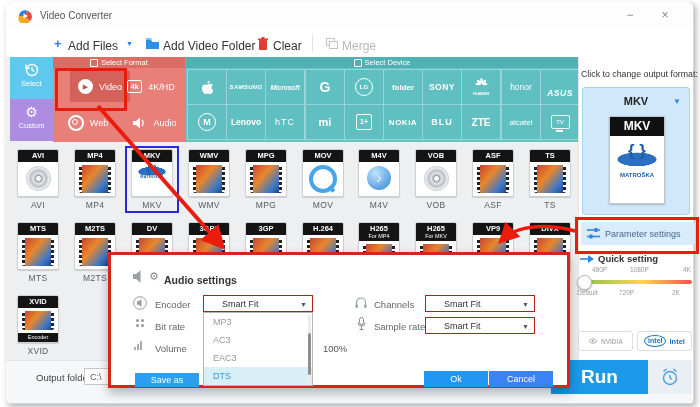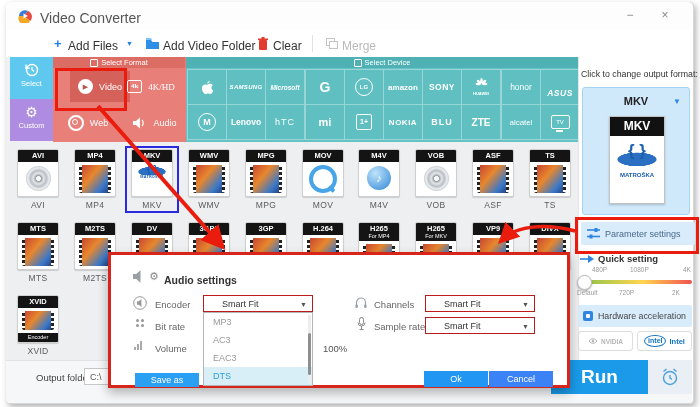--- a/index.html
+++ b/index.html
@@ -3,21 +3,21 @@
 <meta charset="utf-8">
 <style>
   html,body{margin:0;padding:0;background:#fff;}
   #stage{position:relative;width:700px;height:407px;overflow:hidden;
          font-family:"Liberation Sans","DejaVu Sans",sans-serif;background:#fff;}
   .abs{position:absolute;}
   
   #win{left:6px;top:2px;width:686px;height:400px;background:#fff;border:1px solid #d6d6d6;
        border-radius:4px;box-shadow:2px 3px 6px rgba(0,0,0,.30);}
   #titlebar{left:6px;top:2px;width:686px;height:28px;border-bottom:1px solid #ececec;border-radius:4px 4px 0 0;background:#fdfdfd;}
-  #title{left:40px;top:10px;font-size:14px;color:#555;}
+  #title{left:40px;top:10px;font-size:10px;color:#555;}
   .winbtn{top:8px;width:20px;height:16px;color:#8a8a8a;font-size:12px;text-align:center;line-height:14px;cursor:default;}
   #toolbar{left:6px;top:30px;width:686px;height:27px;background:#fff;border-bottom:1px solid #e9e9e9;}
   .tb-txt{font-size:12px;color:#333;top:39px;}
   .tb-txt.dis{color:#b9b9b9;}
   #plus{left:54px;top:36px;color:#1f7fe8;font-size:13px;font-weight:bold;}
   #caret-addfiles{left:126px;top:40px;color:#1f7fe8;font-size:7px;}
   .vline{top:35px;width:1px;height:17px;background:#e2e2e2;}
   
   #side-bg{left:6px;top:57px;width:47px;height:85px;background:#eef0f1;}
   .sbtn{left:10px;width:43px;height:42px;color:#fff;text-align:center;cursor:pointer;}
@@ -26,21 +26,21 @@
   .sbtn .lab{font-size:7.5px;display:block;margin-top:1px;}
   .sbtn .ic{display:block;margin:5px auto 0;height:16px;}
   .gear{font-size:14px;line-height:16px;}
   
   #fmt-panel{left:53px;top:57px;width:133px;height:85px;background:#e88079;}
   #fmt-head{left:53px;top:57px;width:132px;height:11px;background:#db6d65;color:#fff;font-size:7.5px;
             display:flex;align-items:center;justify-content:center;gap:3px;}
   .hicon{width:6px;height:6px;border:1px solid #fff;border-radius:1px;display:inline-block;}
   .fcell{display:flex;align-items:center;justify-content:center;gap:6px;color:#fff;font-size:9px;cursor:pointer;}
   #cell-video{left:70px;top:71px;width:60px;height:31px;background:#d4625a;}
-  #cell-4k{left:124px;top:71px;width:54px;height:31px;font-family:Liberation Serif, serif;}
+  #cell-4k{left:124px;top:71px;width:54px;height:31px;}
   #cell-web{left:58px;top:107px;width:60px;height:32px;}
   #cell-audio{left:124px;top:107px;width:62px;height:32px;}
   .playcirc{width:15px;height:15px;border-radius:50%;background:#fff;color:#b8534c;font-size:7px;
             line-height:15px;text-align:center;display:inline-block;}
   .k4{width:13px;height:11px;border:1.5px solid #fff;border-radius:2px;font-size:7px;font-weight:bold;
       line-height:11px;text-align:center;display:inline-block;}
   .webicon{width:12px;height:12px;border:2px solid #fff;border-radius:50%;display:inline-block;position:relative;}
   .webicon::after{content:"";position:absolute;left:2px;top:2px;width:4px;height:4px;border:1px solid #fff;border-radius:50%;}
   
   #dev-panel{left:186px;top:57px;width:392px;height:85px;background:#66c3c5;}
@@ -259,21 +259,21 @@
   <div class="abs dcell" style="left:265px;top:69px">
     <span class="b-microsoft">Microsoft</span>
     </div>
   <div class="abs dcell" style="left:305px;top:69px">
     <span class="b-g">G</span>
     </div>
   <div class="abs dcell" style="left:344px;top:69px">
     <span class="b-lg">LG</span>
     </div>
   <div class="abs dcell" style="left:383px;top:69px">
-    <span class="b-amazon">amazon</span>
+    <span class="b-amazon">folder</span>
     </div>
   <div class="abs dcell" style="left:422px;top:69px">
     <span class="b-sony">SONY</span>
     </div>
   <div class="abs dcell" style="left:461px;top:69px">
     <svg width="13" height="12" viewBox="0 0 24 22">
       <g fill="#fff">
           <ellipse cx="12" cy="5" rx="2.4" ry="5"></ellipse>
           <ellipse cx="12" cy="5" rx="2.4" ry="5" transform="rotate(50 12 11)"></ellipse>
           <ellipse cx="12" cy="5" rx="2.4" ry="5" transform="rotate(-50 12 11)"></ellipse>
@@ -545,24 +545,20 @@
     <span>Quick setting</span>
   </div>
   <span class="abs sl-lab" style="left:592px;top:266px">480P</span>
   <span class="abs sl-lab" style="left:630px;top:266px">1080P</span>
   <span class="abs sl-lab" style="left:683px;top:266px">4K</span>
   <div class="abs" id="sl-track"></div>
   <div class="abs" id="sl-knob"></div>
   <span class="abs sl-lab" style="left:577px;top:289px">Default</span>
   <span class="abs sl-lab" style="left:619px;top:289px">720P</span>
   <span class="abs sl-lab" style="left:672px;top:289px">2K</span>
-  <div class="abs" id="hw-btn">
-    <span class="hwic"></span>
-    <span>Hardware acceleration</span>
-  </div>
   <div class="abs gpu-btn" id="nv-btn">
     <svg width="10" height="8">
       <path d="M1 4c2-3 6-3 8 0-2 3-6 3-8 0z" fill="none" stroke="#b5b5b5"></path>
         <circle cx="5" cy="4" r="1.3" fill="#b5b5b5"></circle>
     </svg>
     <span>NVIDIA</span>
   </div>
   <div class="abs gpu-btn" id="intel-btn">
     <span class="intel-oval">intel</span>
     <span>Intel</span>

